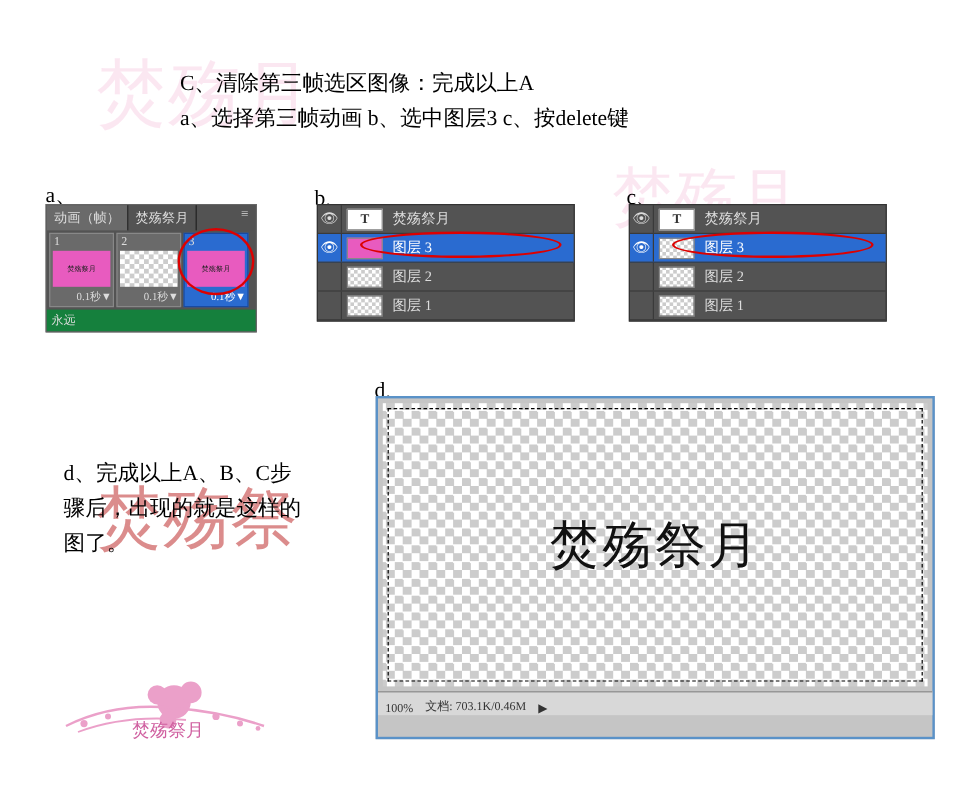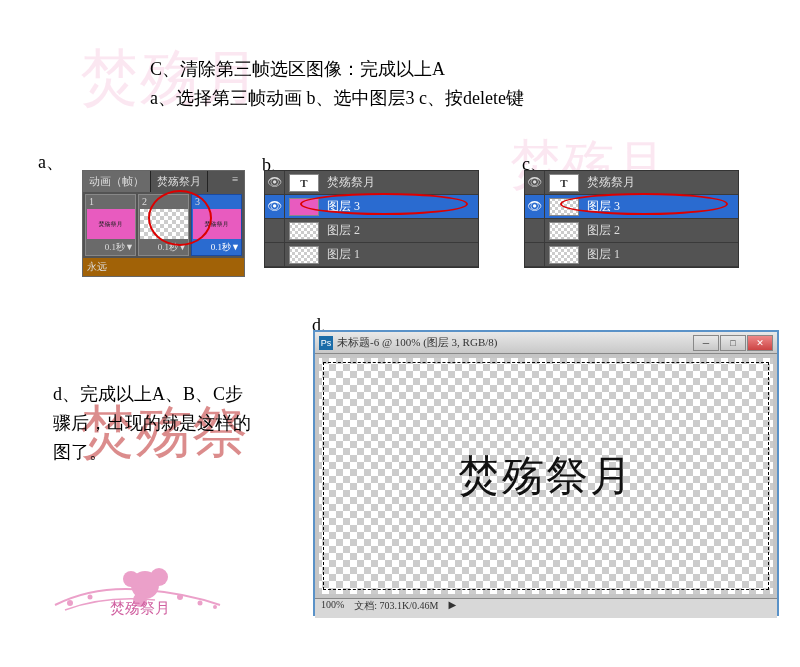--- a/index.html
+++ b/index.html
@@ -6,36 +6,36 @@
   body { width: 800px; height: 667px; background: #fff; font-family: "SimSun", serif; position: relative; }
   
   .instruction-top { position: absolute; top: 55px; left: 150px; font-size: 18px; line-height: 1.6; }
   
   .label-a { position: absolute; top: 150px; left: 38px; font-size: 18px; }
   .label-b { position: absolute; top: 153px; left: 262px; font-size: 18px; }
   .label-c { position: absolute; top: 152px; left: 522px; font-size: 18px; }
   .label-d { position: absolute; top: 313px; left: 312px; font-size: 18px; }
   
   
-  .panel-a { position: absolute; top: 170px; left: 38px; width: 163px; border: 1px solid #666; background: #535353; margin-left: 44px; }
+  .panel-a { position: absolute; top: 170px; left: 38px; width: 176px; border: 1px solid #666; background: #535353; }
   .panel-a-tabs { display: flex; background: #535353; font-size: 11px; color: #ddd; }
   .tab { padding: 3px 6px; border-right: 1px solid #222; }
   .tab.active { background: #6a6a6a; }
   .tab-close { margin-left: auto; padding: 2px 6px; }
   .frames-row { display: flex; background: #535353; padding: 2px; gap: 2px; }
   .frame { width: 54px; background: #6a6a6a; border: 1px solid #888; position: relative; }
   .frame.selected { background: #2a6bd0; border: 1px solid #1a4aa0; }
   .frame-num { font-size: 10px; color: #ddd; padding: 1px 3px; }
   .frame-thumb { width: 48px; height: 30px; margin: 1px auto; background: #fff; }
   .frame-thumb.checker { background: repeating-conic-gradient(#ccc 0% 25%, #fff 0% 50%) 50% / 8px 8px; }
   .frame-thumb.pink { background: #e85bbf; display: flex; align-items: center; justify-content: center; }
   .frame-thumb.pink span { font-size: 6px; color: #222; }
   .frame-time { font-size: 9px; color: #ddd; text-align: right; padding: 1px; }
   .frame.selected .frame-time { background: #2a6bd0; color: #fff; }
-  .panel-a-bottom { font-size: 10px; color: #ddd; padding: 2px 4px; background: #a16207; }
+  .panel-a-bottom { font-size: 10px; color: #ddd; padding: 2px 4px; background: #15803d; }
   .ellipse-a { position: absolute; top: 190px; left: 148px; width: 64px; height: 56px; border: 2px solid #d00; border-radius: 50%; pointer-events: none; }
   
   
   .layers-panel { position: absolute; width: 215px; background: #535353; border: 1px solid #333; }
   .panel-b { top: 170px; left: 264px; }
   .panel-c { top: 170px; left: 524px; }
   .layer-row { display: flex; align-items: center; height: 24px; border-bottom: 1px solid #3a3a3a; font-size: 12px; color: #ddd; }
   .layer-row.selected { background: #2a6bd0; color: #fff; }
   .eye-col { width: 20px; border-right: 1px solid #3a3a3a; height: 100%; display: flex; align-items: center; justify-content: center; }
   .layer-thumb { width: 30px; height: 18px; margin: 0 4px; border: 1px solid #888; }
@@ -51,21 +51,21 @@
   .panel-d-title { height: 22px; background: linear-gradient(#e8e8e8, #c8c8c8); display: flex; align-items: center; font-size: 11px; color: #333; padding: 0 4px; border-bottom: 1px solid #888; }
   .ps-icon { width: 14px; height: 14px; background: #1a6ca8; color: #fff; font-size: 9px; display: inline-flex; align-items: center; justify-content: center; margin-right: 4px; font-family: Arial; }
   .win-btns { margin-left: auto; display: flex; gap: 1px; }
   .win-btn { width: 26px; height: 16px; font-size: 9px; display: flex; align-items: center; justify-content: center; border: 1px solid #888; }
   .btn-min { background: linear-gradient(#e8e8e8,#c8c8c8); }
   .btn-max { background: linear-gradient(#e8e8e8,#c8c8c8); }
   .btn-close { background: linear-gradient(#e88,#c44); color: #fff; }
   .canvas-area { position: relative; margin: 4px; width: calc(100% - 8px); height: 236px; background: repeating-conic-gradient(#ccc 0% 25%, #fff 0% 50%) 50% / 14px 14px; }
   .marching-ants { position: absolute; top: 4px; left: 4px; right: 4px; bottom: 4px; border: 1px dashed #000; }
   .canvas-text { position: absolute; top: 50%; left: 50%; transform: translate(-50%, -50%); font-size: 42px; font-family: "KaiTi", serif; color: #111; letter-spacing: 2px; }
-  .panel-d-status { height: 20px; background: #d8d8d8; border-top: 1px solid #888; font-size: 10px; color: #333; display: flex; align-items: flex-start; padding: 0 6px; gap: 10px; }
+  .panel-d-status { height: 20px; background: #d8d8d8; border-top: 1px solid #888; font-size: 10px; color: #333; display: flex; align-items: flex-end; padding: 0 6px; gap: 10px; }
   
   .desc-d { position: absolute; top: 380px; left: 53px; font-size: 18px; line-height: 1.6; width: 200px; }
   
   .watermark1 { position: absolute; top: 38px; left: 80px; font-size: 60px; color: #f8d0e5; opacity: 0.5; font-family: "KaiTi", serif; }
   .watermark2 { position: absolute; top: 130px; left: 510px; font-size: 52px; color: #f8d0e5; opacity: 0.5; font-family: "KaiTi", serif; }
   .watermark3 { position: absolute; top: 395px; left: 80px; font-size: 56px; color: #b91c1c; opacity: 0.5; font-family: "KaiTi", serif; }
   .watermark4 { position: absolute; top: 138px; left: 685px; font-size: 18px; color: #f2c5dd; font-family: "KaiTi", serif; margin-top: 48px; }
   
   .flower { position: absolute; top: 555px; left: 35px; width: 195px; height: 70px; }
   .flower svg { width: 100%; height: 100%; }
@@ -164,29 +164,20 @@
     <div class="layer-name">图层 1</div>
   </div>
 </div>
 <div class="ellipse-c"></div>
 
 <div class="watermark3">焚殇祭</div>
 
 <div class="desc-d">d、完成以上A、B、C步骤后，出现的就是这样的图了。</div>
 
 <div class="panel-d">
-  <div class="panel-d-title">
-    <span class="ps-icon">Ps</span>
-    <span>未标题-6 @ 100% (图层 3, RGB/8)</span>
-    <div class="win-btns">
-      <div class="win-btn btn-min">─</div>
-      <div class="win-btn btn-max">□</div>
-      <div class="win-btn btn-close">✕</div>
-    </div>
-  </div>
   <div class="canvas-area">
     <div class="marching-ants"></div>
     <div class="canvas-text">焚殇祭月</div>
   </div>
   <div class="panel-d-status">
     <span>100%</span>
     <span>文档: 703.1K/0.46M</span>
     <span>▶</span>
   </div>
 </div>

